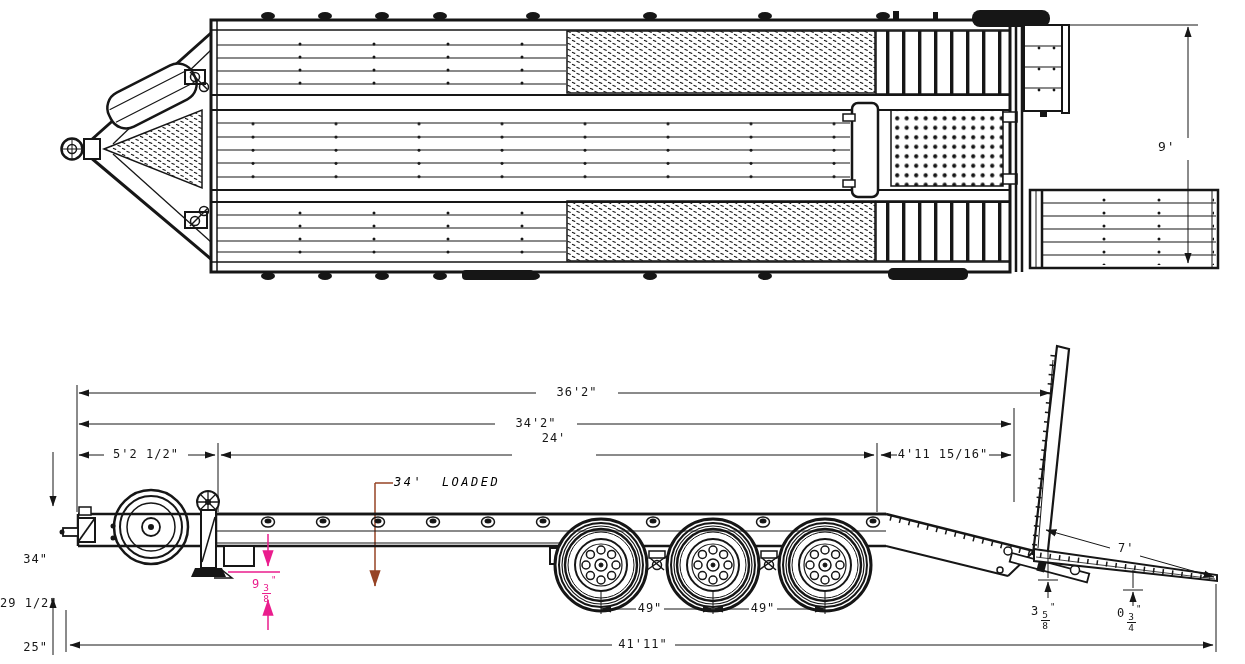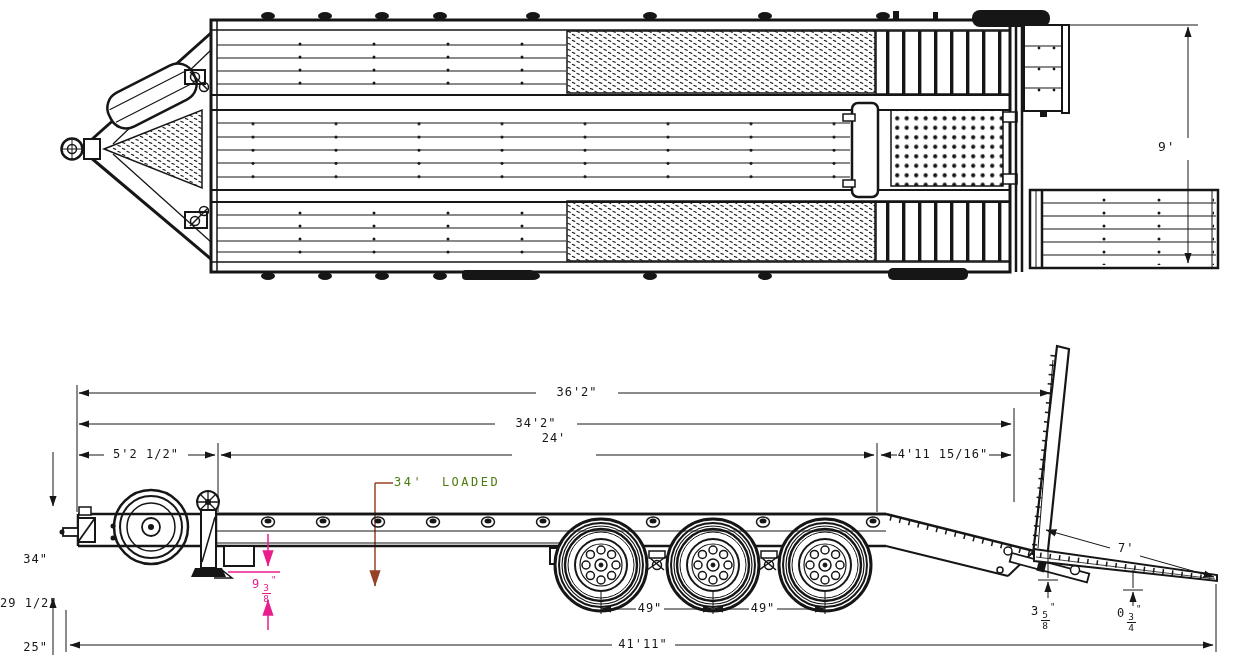--- a/index.html
+++ b/index.html
@@ -3,21 +3,21 @@
 <meta charset="utf-8">
 <style>
   html,body{margin:0;padding:0;background:#fff;}
   #stage{position:relative;width:1245px;height:664px;background:#ffffff;overflow:hidden;
          font-family:"DejaVu Sans Mono",monospace;}
   #stage svg{position:absolute;left:0;top:0;}
   .lbl{position:absolute;font:12px "DejaVu Sans Mono",monospace;color:#161616;
        letter-spacing:1px;white-space:pre;line-height:1.1;}
   .ctr{text-align:center;}
   .big{font-size:13px;}
-  .brown{color:#4d7c0f;letter-spacing:2.5px;word-spacing:9px;}
+  .brown{color:#000000;letter-spacing:2.5px;word-spacing:9px;font-style:italic;}
   .mag{color:#ea1d8d;}
   .heights{text-align:right;line-height:14.6px;}
   .fr{display:inline-flex;flex-direction:column;align-items:center;line-height:1;
       font-size:9.5px;vertical-align:-3px;margin-left:2px;}
   .fr .n{border-bottom:1.2px solid currentColor;padding:0 1px;}
   .u{font-size:9px;vertical-align:5px;}
 </style>
 </head>
 <body>
 

